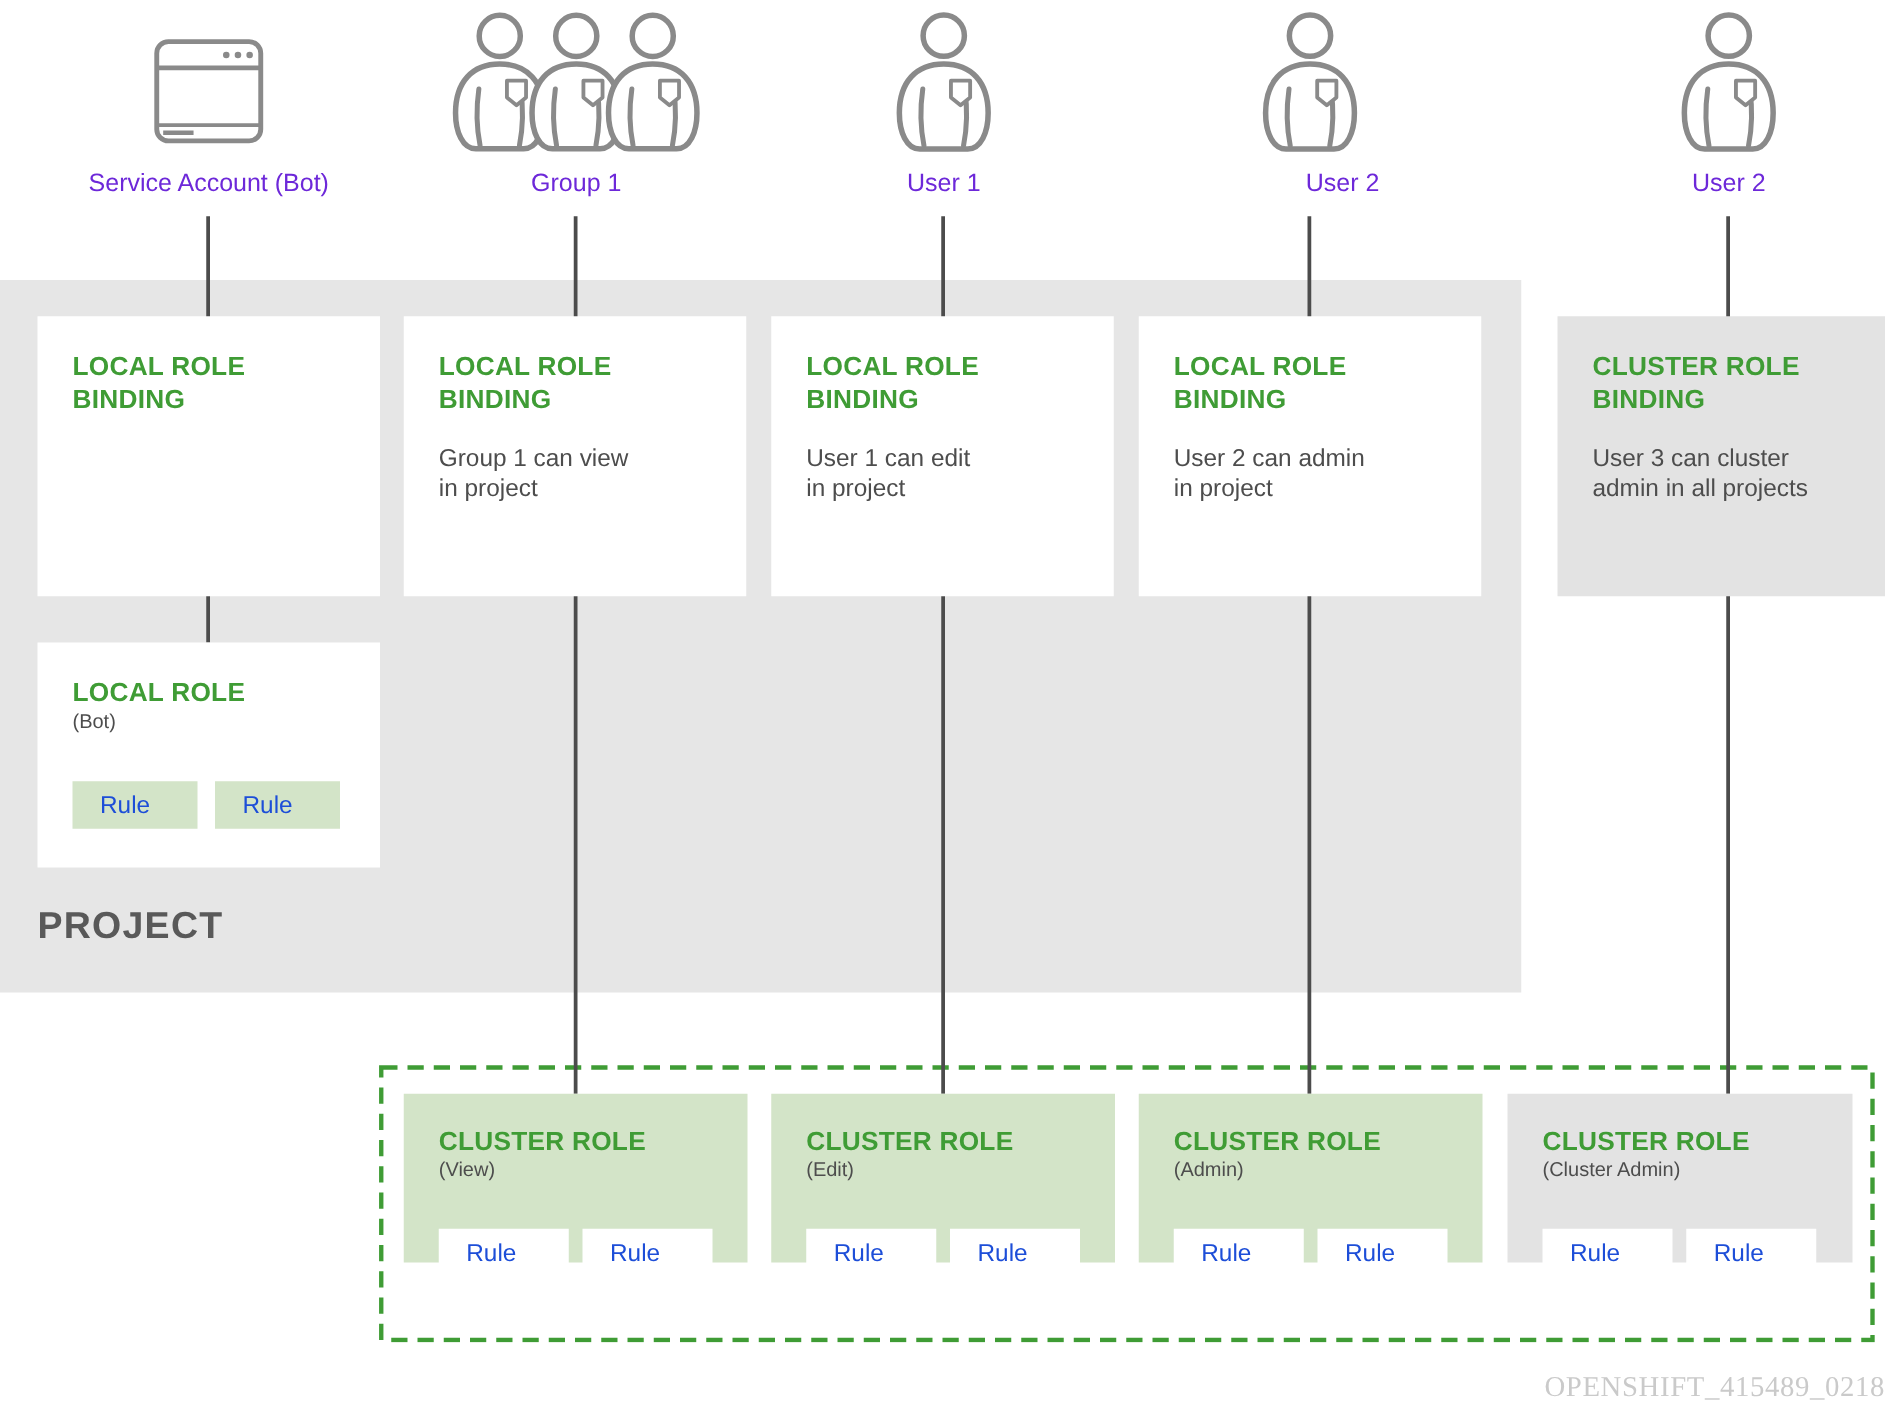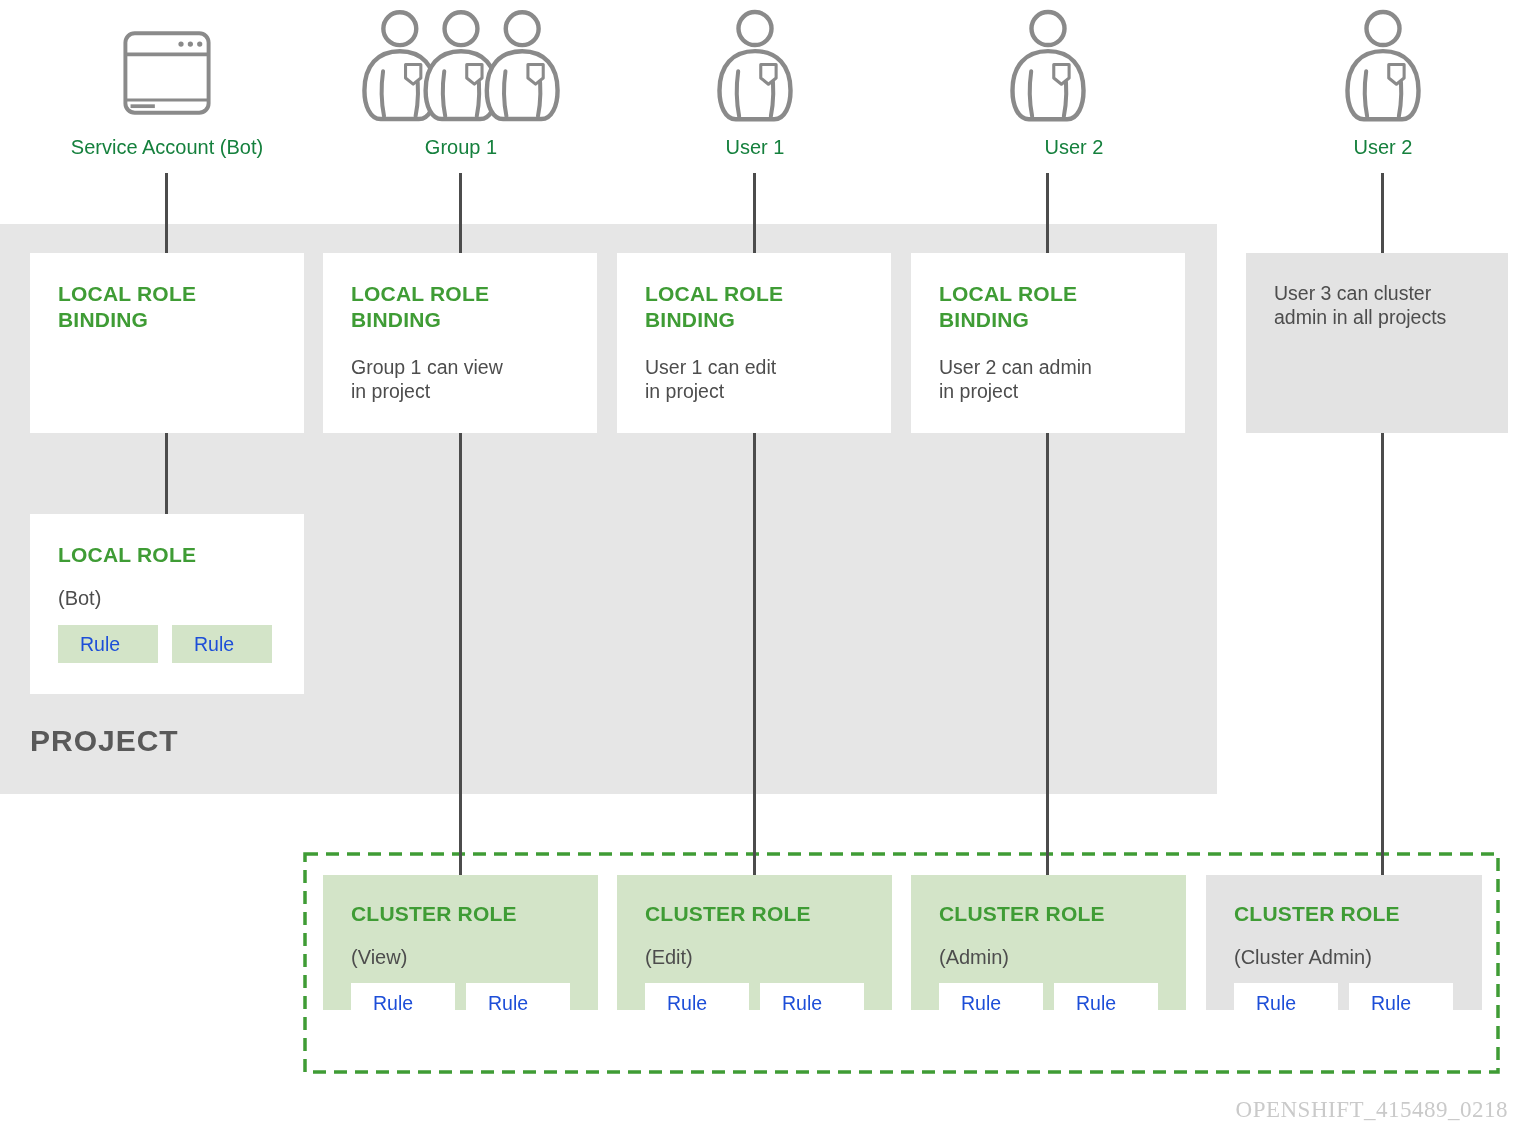--- a/index.html
+++ b/index.html
@@ -7,27 +7,27 @@
     position:relative;width:1520px;height:1134px;background:#ffffff;
     font-family:"Liberation Sans", sans-serif;overflow:hidden;
   }
   
   .project-band{position:absolute;left:0;top:224px;width:1217px;height:570px;background:#e6e6e6;z-index:0;}
   .project-label{position:absolute;left:30px;top:724px;font-size:30px;font-weight:bold;color:#595959;letter-spacing:1px;z-index:1;}
   
   .vline{position:absolute;width:3px;background:#4c4c4c;z-index:1;}
   
   .entity-icon{position:absolute;z-index:2;}
-  .entity-label{position:absolute;top:136px;width:260px;text-align:center;font-size:20px;color:#15803d;z-index:2;}
+  .entity-label{position:absolute;top:136px;width:260px;text-align:center;font-size:20px;color:#6d28d9;z-index:2;}
   
-  .card{position:absolute;top:253px;width:274px;height:180px;background:#ffffff;z-index:2;box-sizing:border-box;padding:28px 20px 0 28px;}
+  .card{position:absolute;top:253px;width:274px;height:224px;background:#ffffff;z-index:2;box-sizing:border-box;padding:28px 20px 0 28px;}
   .card.gray{background:#e3e3e3;}
   .card-title{font-size:21px;font-weight:bold;color:#3f9c35;line-height:26px;max-width:195px;letter-spacing:0.2px;margin-bottom:22px;}
   .card-body{font-size:19.5px;color:#4d4d4d;line-height:24px;}
-  .card-sub{font-size:20px;color:#4d4d4d;margin-top:19px;}
+  .card-sub{font-size:16px;color:#4d4d4d;margin-top:1px;}
   .local-role-card{position:absolute;left:30px;top:514px;width:274px;height:180px;background:#ffffff;z-index:2;box-sizing:border-box;padding:28px 20px 0 28px;}
   .local-role-card .card-title{margin-bottom:0;}
   .cluster-card{position:absolute;top:875px;width:275px;height:135px;background:#d3e4c8;z-index:2;box-sizing:border-box;padding:26px 18px 0 28px;}
   .cluster-card.gray{background:#e3e3e3;width:276px;}
   .cluster-card .card-title{margin-bottom:0;}
   
   .chips{position:absolute;left:28px;white-space:nowrap;}
   .local-role-card .chips{top:111px;}
   .cluster-card .chips{top:108px;}
   .chip{display:inline-block;box-sizing:border-box;font-size:19.5px;color:#1d4ed8;}
@@ -123,20 +123,21 @@
     </div>
   </div>
   <div class="card" style="left:911px;">
     <div class="card-title">LOCAL ROLE BINDING</div>
     <div class="card-body">
       <div>User 2 can admin</div>
       <div>in project</div>
     </div>
   </div>
   <div class="card gray" style="left:1246px;width:262px;">
+    <div class="card-title">CLUSTER ROLE BINDING</div>
     <div class="card-body">
       <div>User 3 can cluster</div>
       <div>admin in all projects</div>
     </div>
   </div>
 
   <div class="local-role-card">
     <div class="card-title">LOCAL ROLE</div>
     <div class="card-sub">(Bot)</div>
     <div class="chips">

